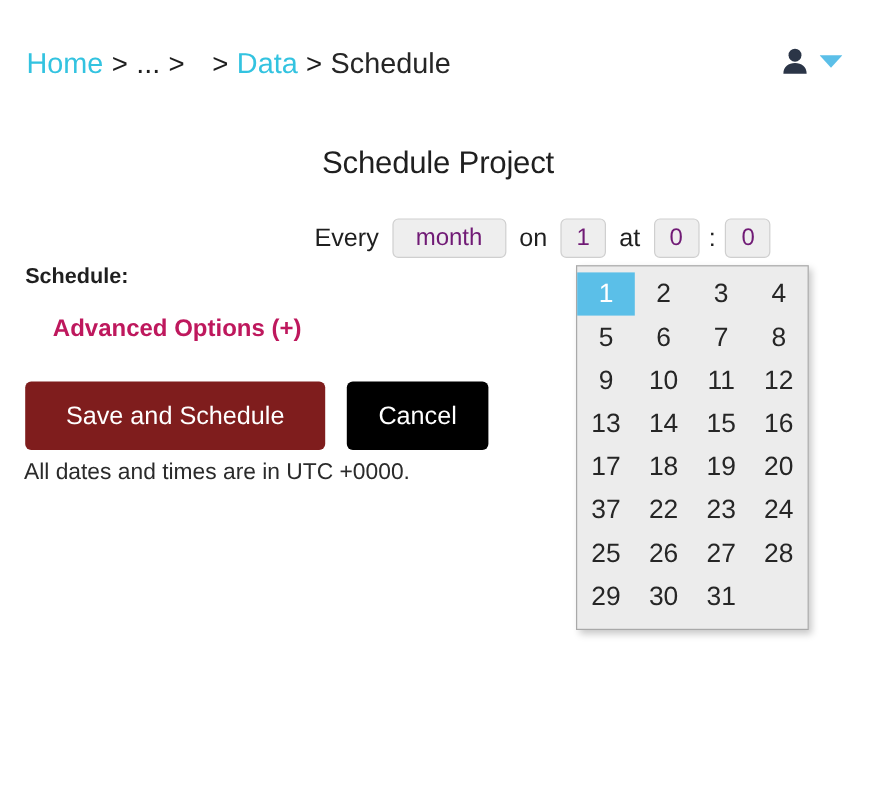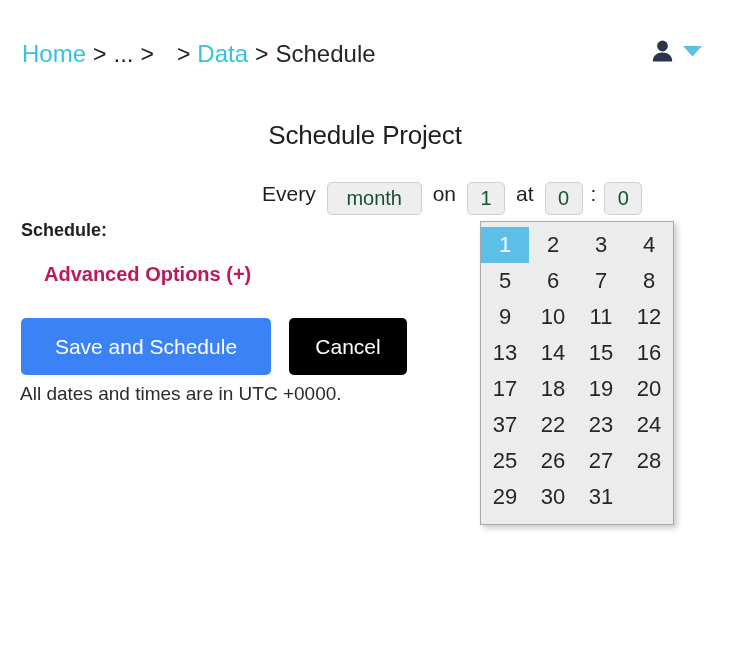--- a/index.html
+++ b/index.html
@@ -87,34 +87,35 @@
     font-weight: bold;
     color: #1f1f1f;
     margin-top: 20px;
   }
 
   .schedule-row {
     position: absolute;
     left: 262px;
     top: 182px;
     display: flex;
+    align-items: center;
     font-size: 21px;
     color: #1f1f1f;
   }
   .row-text { padding: 0 0px; }
   .gap-sm { width: 11px; display:inline-block; }
 
   .field {
     background: #eeeeee;
     border: 1px solid #cfcfcf;
     border-radius: 5px;
     box-sizing: border-box;
     font-family: "Liberation Sans", sans-serif;
     font-size: 20px;
-    color: #14532d;
+    color: #701a75;
     text-align: center;
     line-height: 1;
     padding: 0;
     outline: none;
     cursor: pointer;
   }
   .field-period {
     width: 95px;
     height: 33px;
   }
@@ -181,21 +182,21 @@
     border-radius: 5px;
     color: #ffffff;
     font-family: "Liberation Sans", sans-serif;
     font-size: 21px;
     cursor: pointer;
     padding: 0 22px;
     height: 57px;
     line-height: 57px;
     white-space: nowrap;
   }
-  .btn-save { background: #3b82f6; width: 250px; }
+  .btn-save { background: #7f1d1d; width: 250px; }
   .btn-cancel { background: #000000; width: 118px; }
 
   .utc-note {
     position: absolute;
     left: 20px;
     top: 383px;
     font-size: 19px;
     color: #2b2b2b;
   }
 </style>

